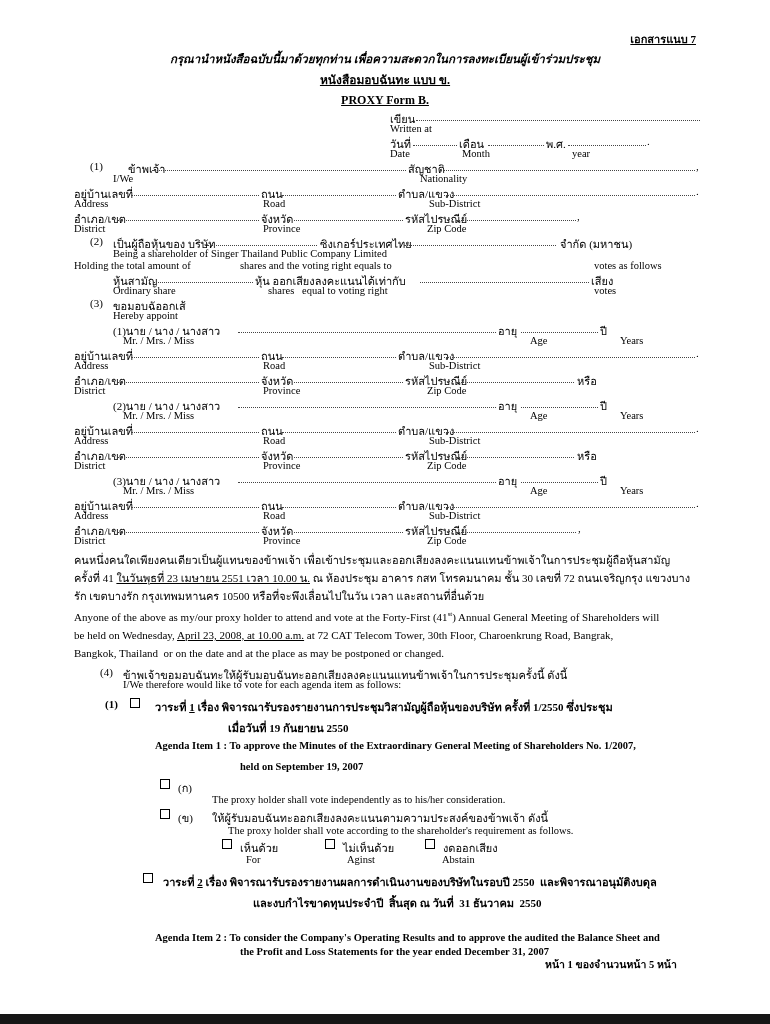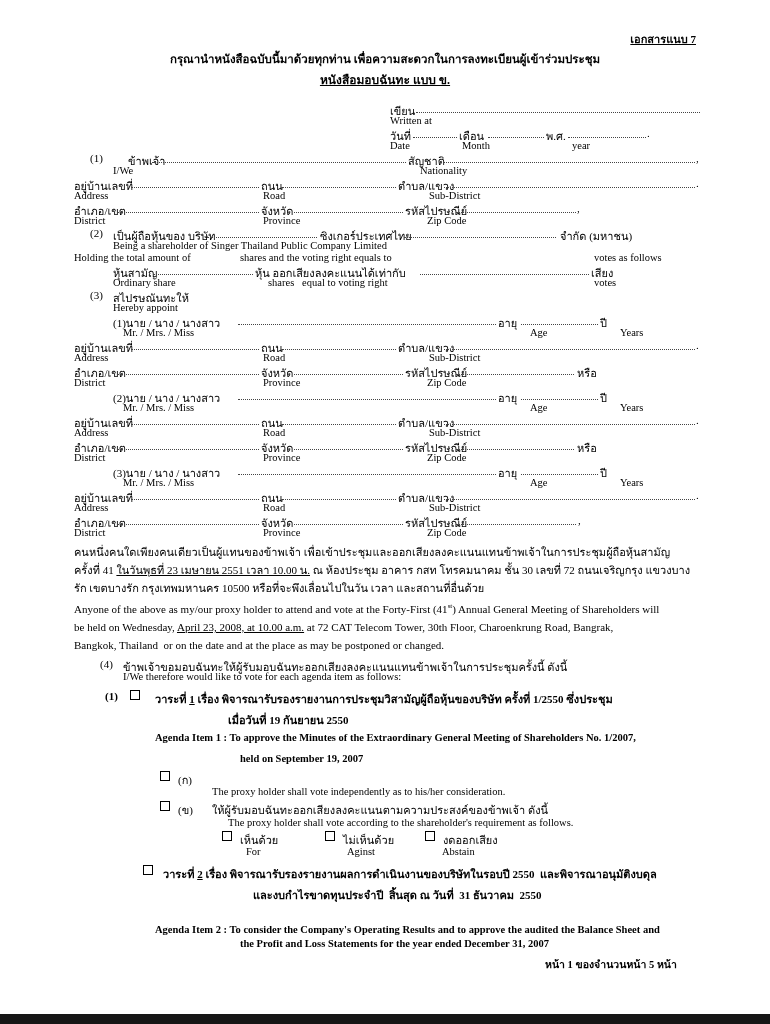--- a/index.html
+++ b/index.html
@@ -10,21 +10,21 @@
     font-family:"Liberation Serif","DejaVu Serif",serif;
     overflow:hidden;
   }
   
   .r { position:relative; height:13px; font-size:11px; }
   .r > span { position:absolute; top:0; white-space:pre; }
   .r > span > span { position:static; white-space:pre; }
   .en { font-size:10.5px; height:12px; }
   .sm { font-size:10.5px; }
   .b { font-weight:bold; }
-  .i { }
+  .i { font-style:italic; }
   .u { text-decoration:underline; }
   .center { text-align:center; }
   .center > span { position:static; }
   .dots { display:inline-block; border-bottom:1px dotted #444; height:11px; }
   .r > .dots { position:absolute; top:0; }
   .cb {
     position:absolute; width:10px; height:10px;
     border:1px solid #000; background:#fff; top:2px;
   }
   .flow { position:relative; padding:0 72px 0 74px; font-size:11px; line-height:18px; }
@@ -40,22 +40,25 @@
 
   <div class="r" style="margin-top:30px;height:15px">
     <span class="b u" style="right:74px">เอกสารแนบ 7</span>
   </div>
   <div class="r center b i" style="margin-top:5px;height:17px;font-size:11.5px">
     <span>กรุณานำหนังสือฉบับนี้มาด้วยทุกท่าน เพื่อความสะดวกในการลงทะเบียนผู้เข้าร่วมประชุม</span>
   </div>
   <div class="r center b" style="margin-top:3px;height:18px;font-size:12px">
     <span class="u">หนังสือมอบฉันทะ แบบ ข.</span>
   </div>
-
-  <div class="r" style="margin-top:14px">
+  <div class="r center b" style="margin-top:5px;height:17px;font-size:12px">
+    <span class="u">PROXY Form B.</span>
+  </div>
+
+  <div class="r" style="margin-top:0">
     <span style="left:390px">เขียน</span>
     <span class="dots" style="left:416px;width:284px"></span>
   </div>
   <div class="r en">
     <span style="left:390px">Written at</span>
   </div>
   <div class="r">
     <span style="left:390px">วันที่</span>
     <span class="dots" style="left:413px;width:44px"></span>
     <span style="left:459px">เดือน</span>
@@ -135,21 +138,21 @@
     <span style="left:591px">เสียง</span>
   </div>
   <div class="r en">
     <span style="left:113px">Ordinary share</span>
     <span style="left:268px">shares   equal to voting right</span>
     <span style="left:594px">votes</span>
   </div>
 
   <div class="r">
     <span style="left:90px">(3)</span>
-    <span style="left:113px">สไปรษณันทะให้</span>
+    <span style="left:113px">ขอมอบฉัออกเส้</span>
   </div>
   <div class="r en">
     <span style="left:113px">Hereby appoint</span>
   </div>
 
   <div class="r">
     <span style="left:113px">(1)นาย / นาง / นางสาว</span>
     <span class="dots" style="left:238px;width:258px"></span>
     <span style="left:498px">อายุ</span>
     <span class="dots" style="left:521px;width:77px"></span>

